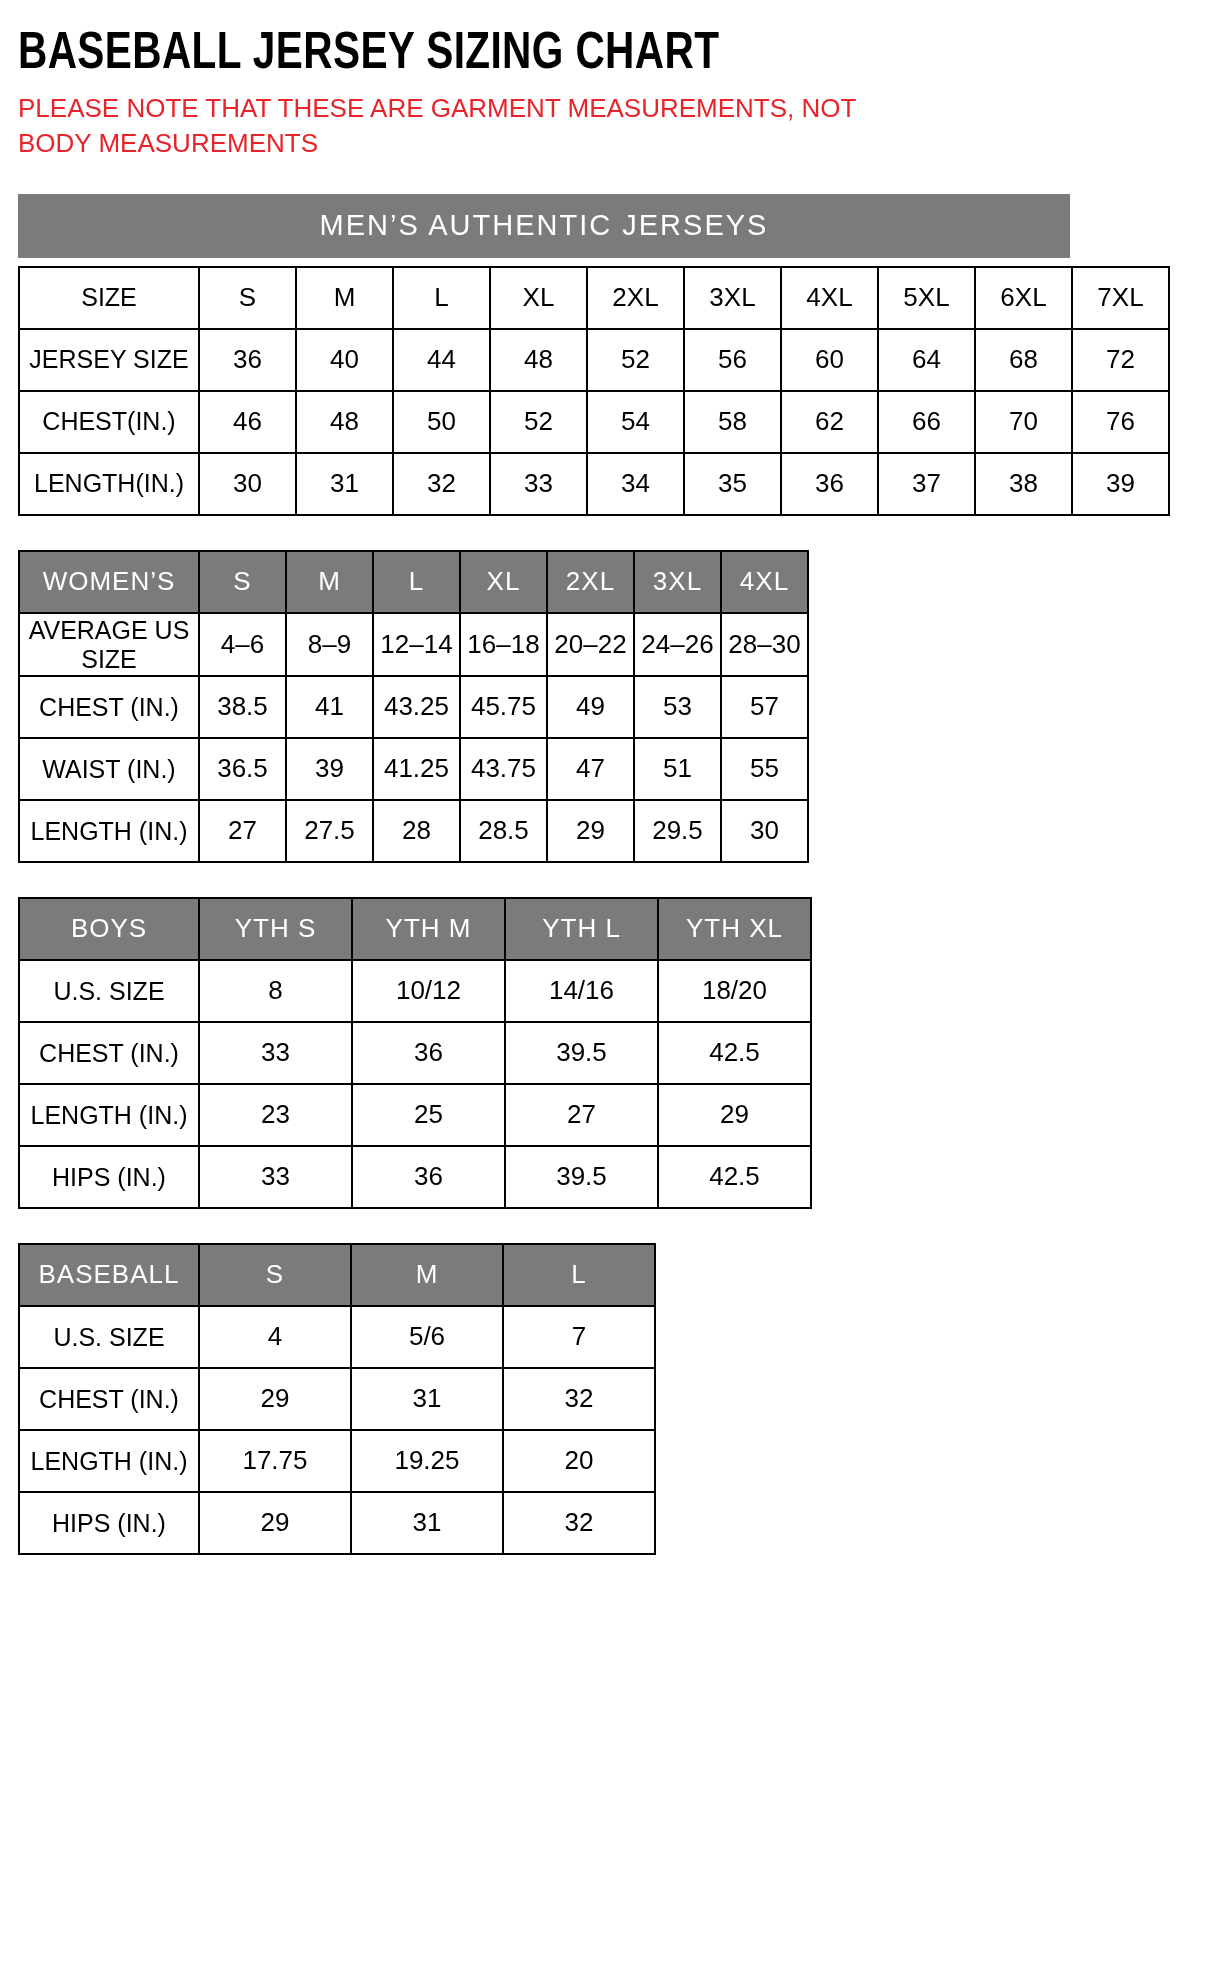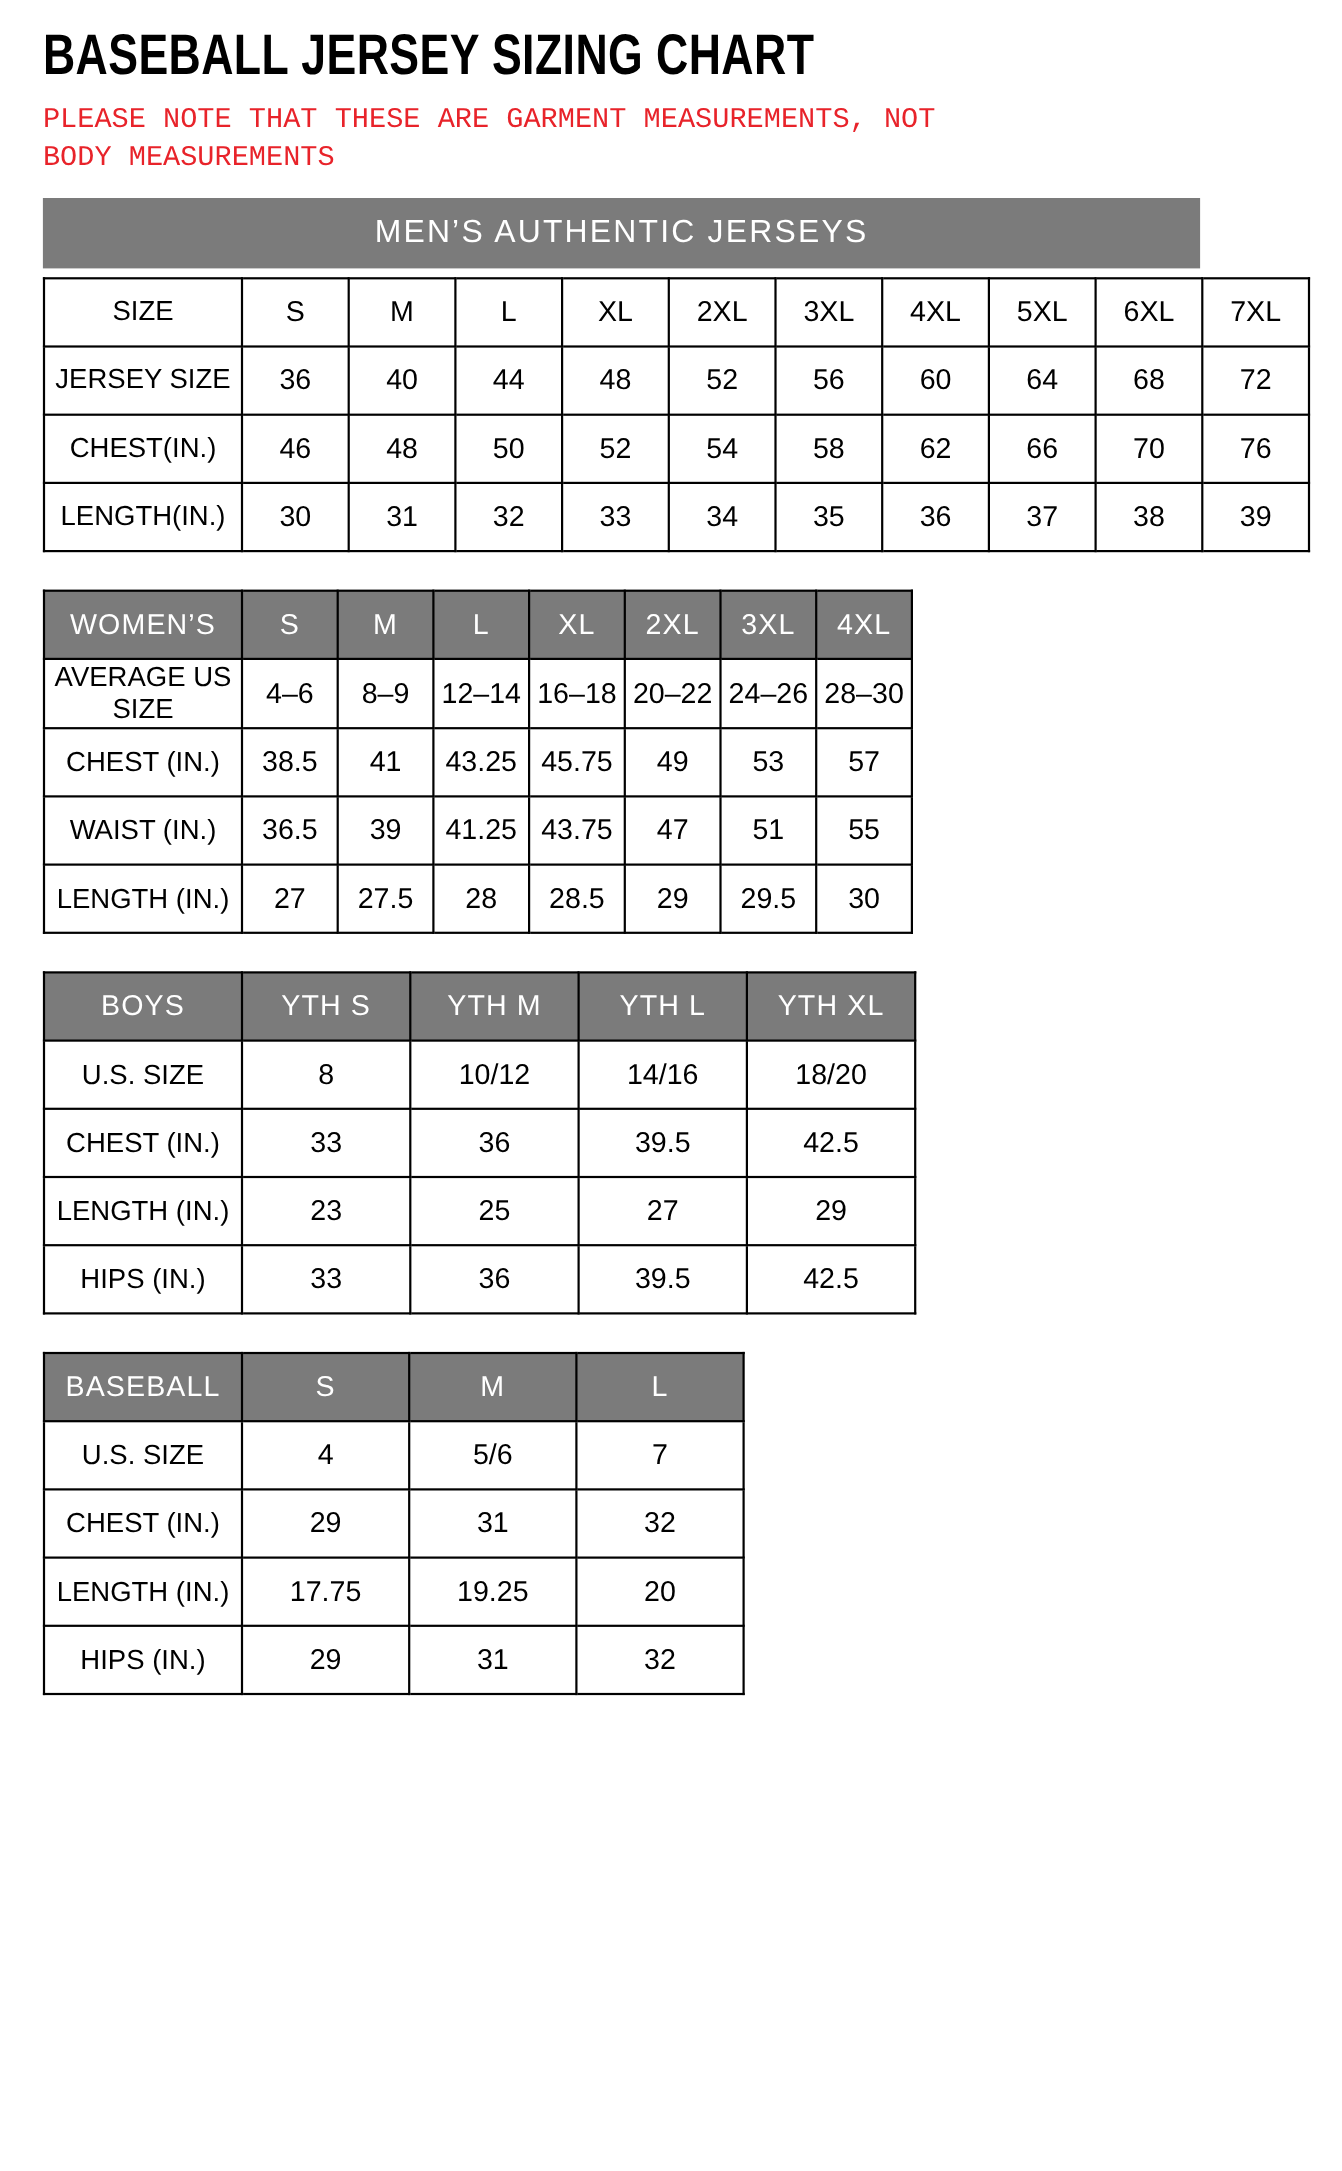--- a/index.html
+++ b/index.html
@@ -2,40 +2,39 @@
 <html style="--accent-red: #e8232a; --header-gray: #7b7b7b;"><head>
 <meta charset="utf-8">
 <style>
   * { box-sizing: border-box; }
   html, body { margin: 0; padding: 0; background: #ffffff; }
   body {
     width: 1220px;
     font-family: "Liberation Sans", sans-serif;
     color: #000;
   }
-  .page { padding: 22px 35px 16px 39px; }
+  .page { padding: 22px 35px 16px 18px; }
 
   .title {
     font-size: 52px;
     font-weight: bold;
     line-height: 1.1;
     margin: 0 0 12px 0;
     white-space: nowrap;
     transform: scaleX(0.78);
     transform-origin: left center;
     letter-spacing: 0.5px;
   }
 
   .note {
     color: var(--accent-red, #e8232a);
     font-size: 26px;
     line-height: 1.32;
     max-width: 880px;
-    margin: 0 0 20px 0;
-    font-family: Liberation Mono, monospace;
+    margin: 0 0 34px 0;
   }
 
   .banner {
     width: 1052px;
     height: 64px;
     background: var(--header-gray, #7b7b7b);
     color: #fff;
     font-size: 29px;
     letter-spacing: 2px;
     display: flex;

